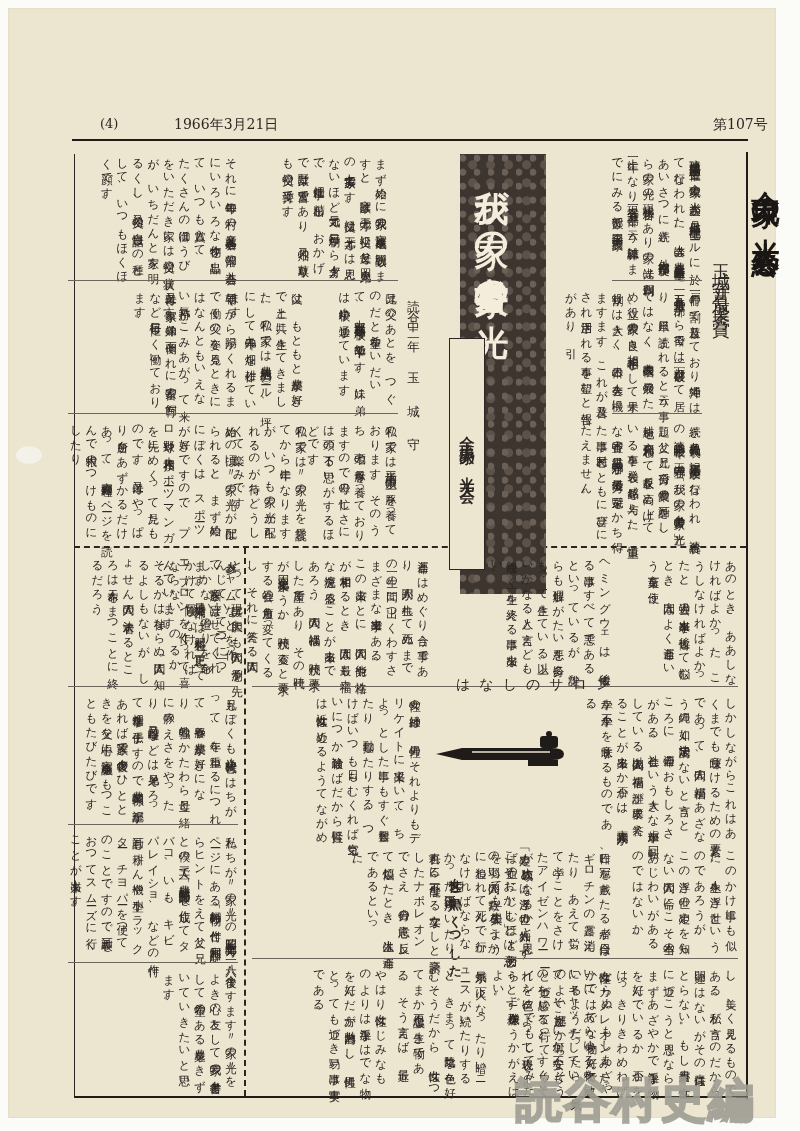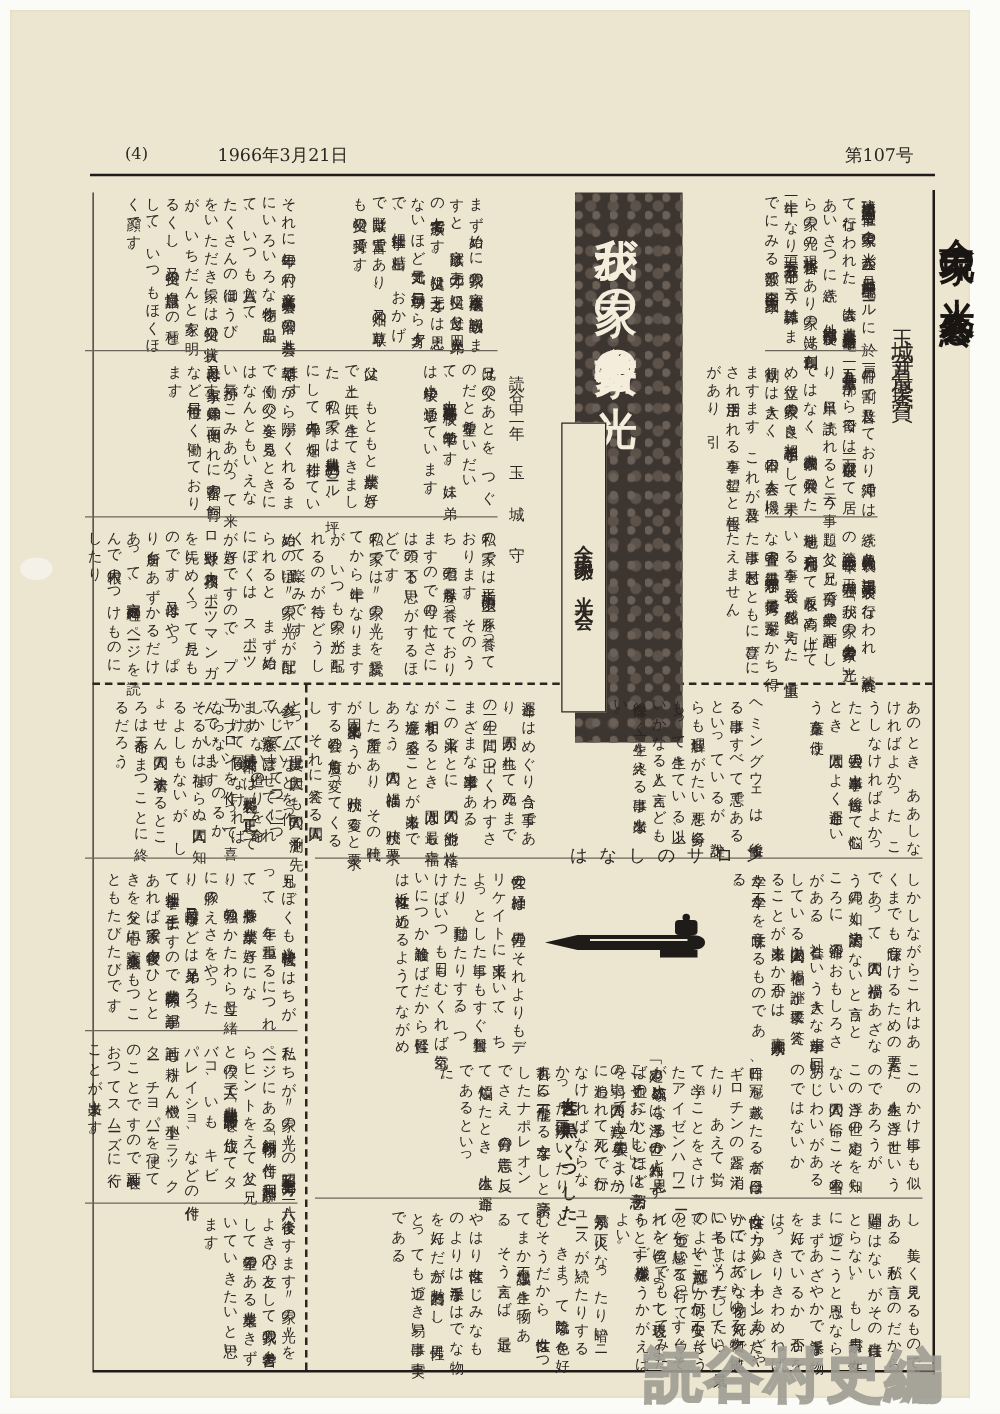--- a/index.html
+++ b/index.html
@@ -6,21 +6,21 @@
   body{width:800px;height:1131px;background:#fbfbf8;position:relative;overflow:hidden;
        font-family:"DejaVu Serif","Liberation Serif",serif;color:#2b2622;}
   .paper{position:absolute;left:8px;top:8px;width:768px;height:1110px;
          background:#ece5cf;box-shadow:0 0 2px #d8d0b8 inset;}
   .hole{position:absolute;left:8px;top:438px;width:26px;height:18px;background:#f4f1e8;border-radius:50%;}
   .hdr{position:absolute;top:108px;left:0;width:768px;height:22px;font-size:14px;}
   .hdr span{position:absolute;top:0;}
   .hdr .pg{left:92px;font-size:13px;}
   .hdr .date{left:166px;}
   .hdr .title{left:300px;letter-spacing:26px;font-size:15px;}
-  .hdr .issue{left:668px;}
+  .hdr .issue{left:705px;}
   .rule-top{position:absolute;left:64px;top:131px;width:676px;height:2px;background:#1f1b18;}
   .frame-right{position:absolute;left:738px;top:144px;width:2px;height:948px;background:#1f1b18;}
   .frame-left{position:absolute;left:66px;top:146px;width:1px;height:942px;background:#2b2622;}
   .frame-bottom{position:absolute;left:66px;top:1088px;width:674px;height:2px;background:#1f1b18;}
   .midline{position:absolute;left:66px;top:538px;width:672px;height:0;border-top:2px dashed #2b2622;}
   .vdash{position:absolute;left:236px;top:540px;width:0;height:548px;border-left:2px dashed #2b2622;}
   .vt{position:absolute;writing-mode:vertical-rl;font-size:11.5px;line-height:15.5px;letter-spacing:1.2px;}
   .hl{position:absolute;writing-mode:vertical-rl;}
   .main-headline{left:738px;top:160px;font-size:28px;font-weight:bold;letter-spacing:4px;color:#1a1614;}
   .sub-headline{left:701px;top:242px;font-size:18px;letter-spacing:8px;}

